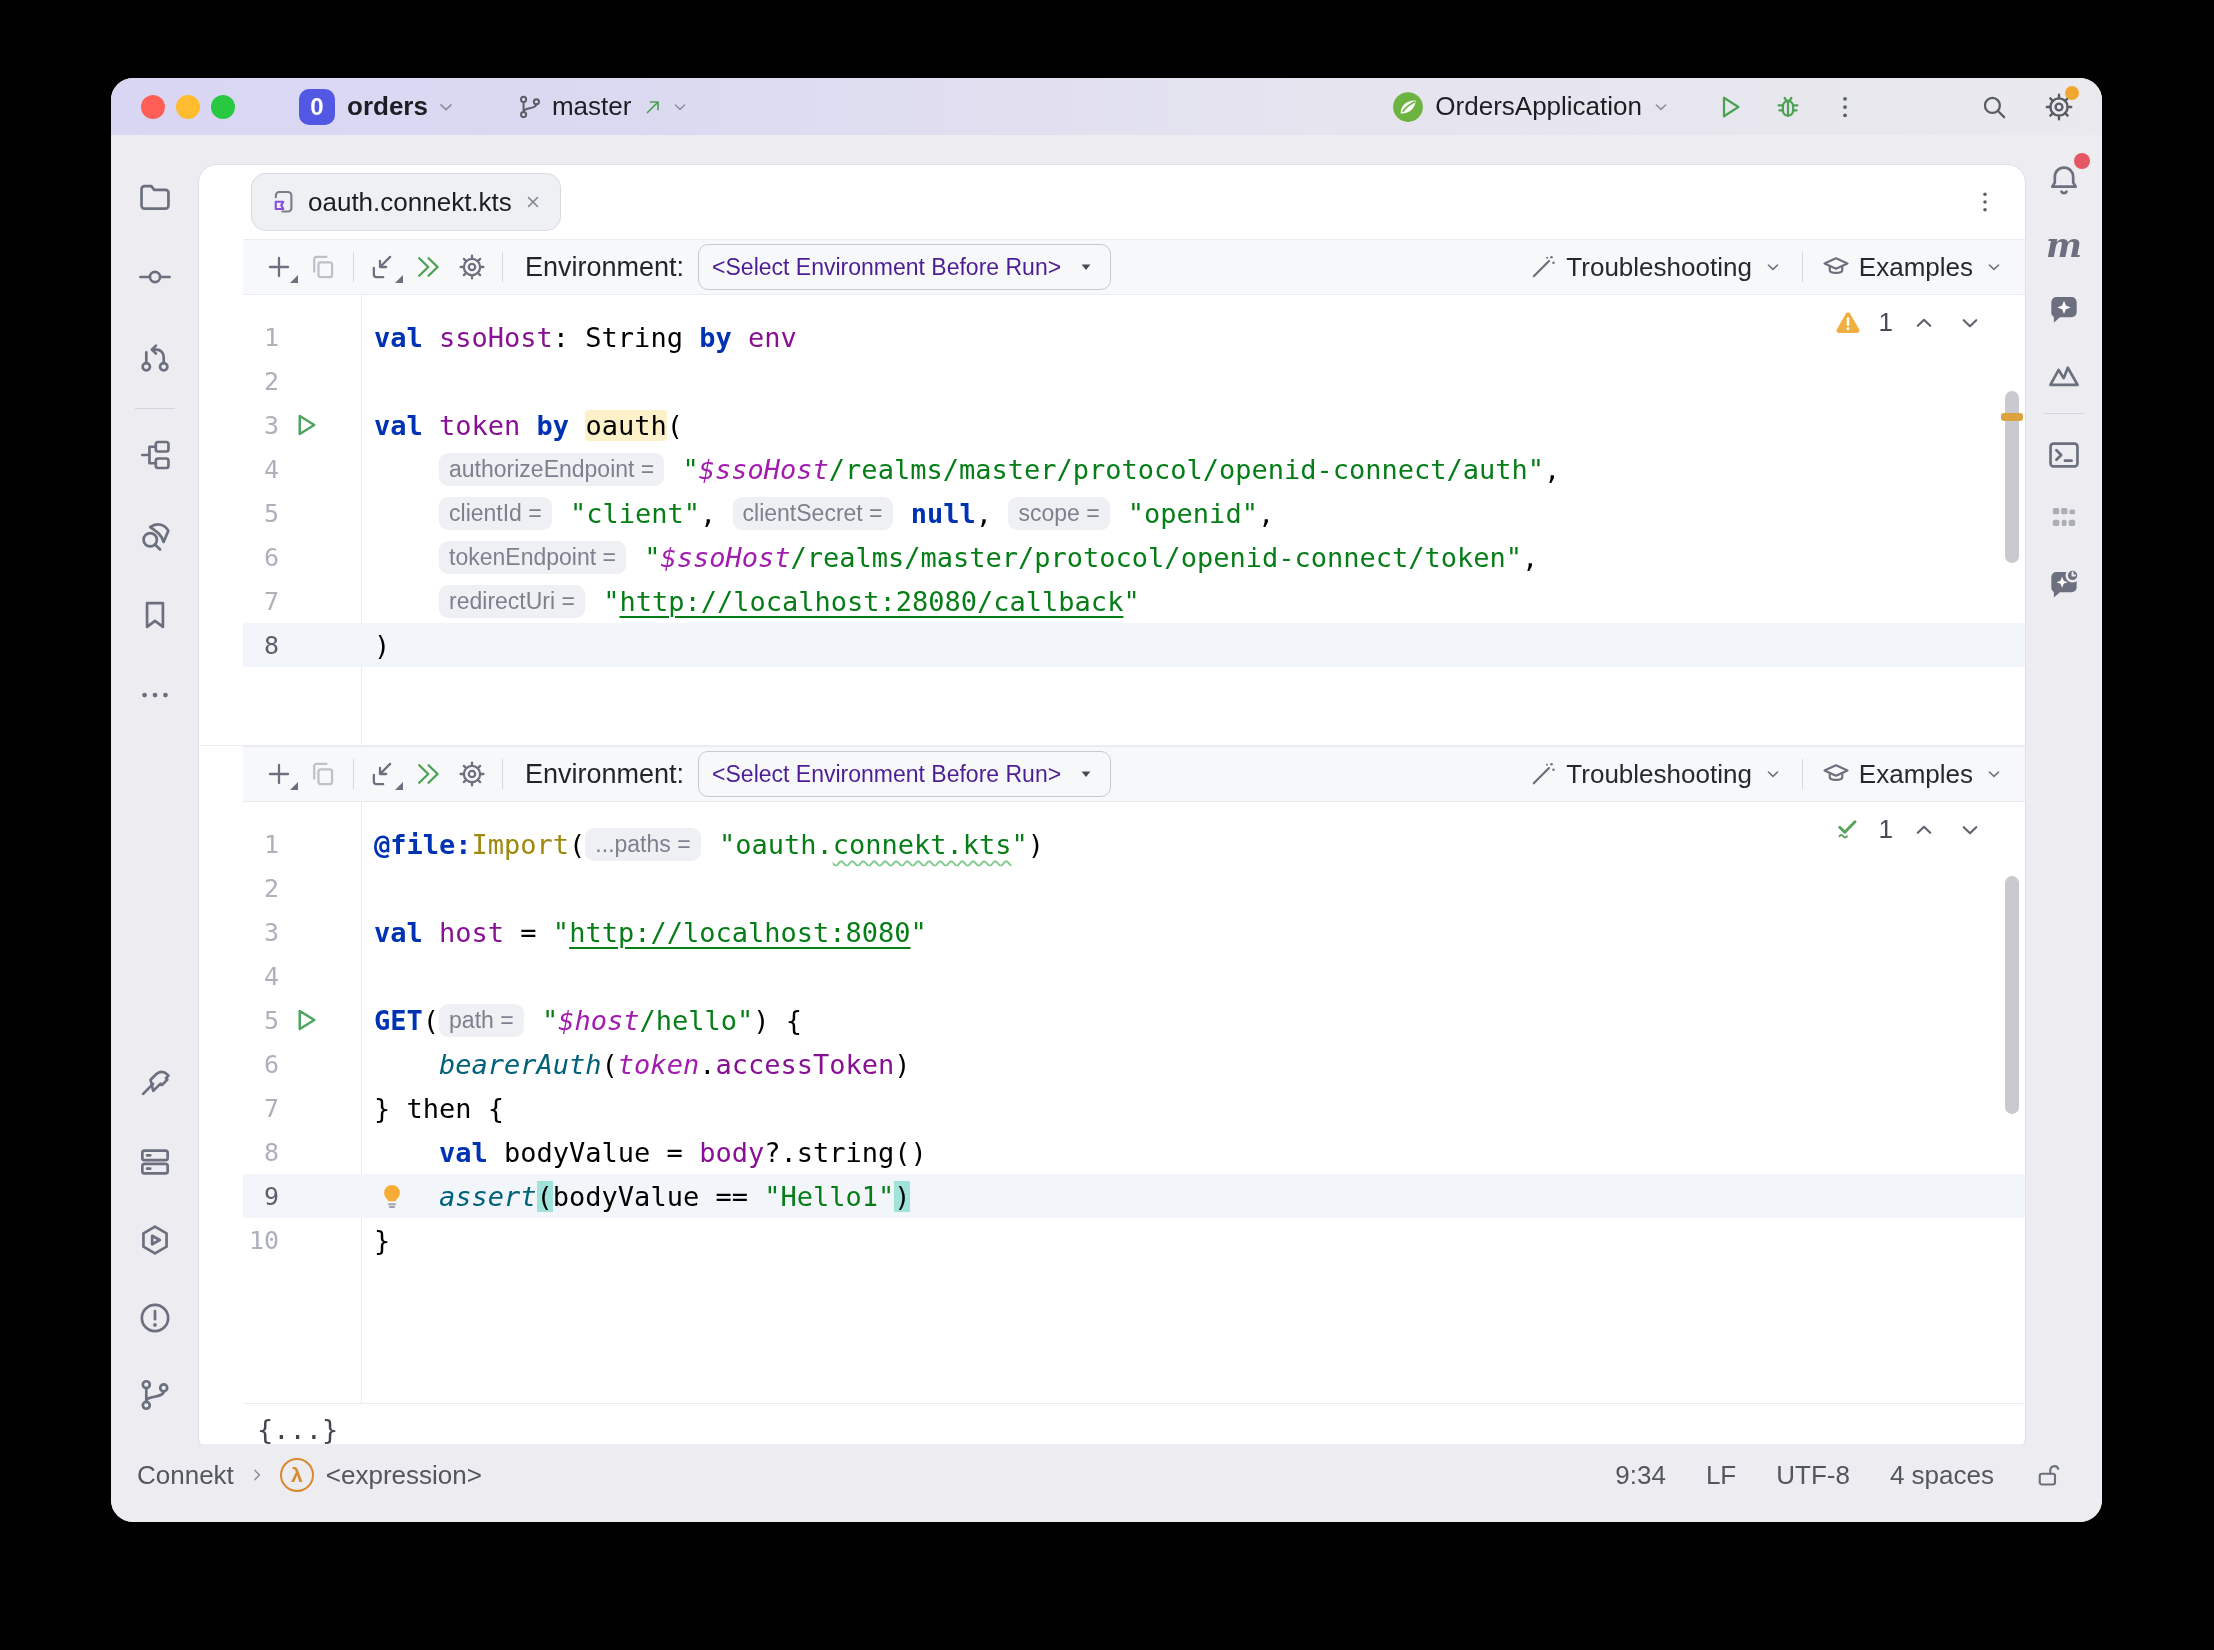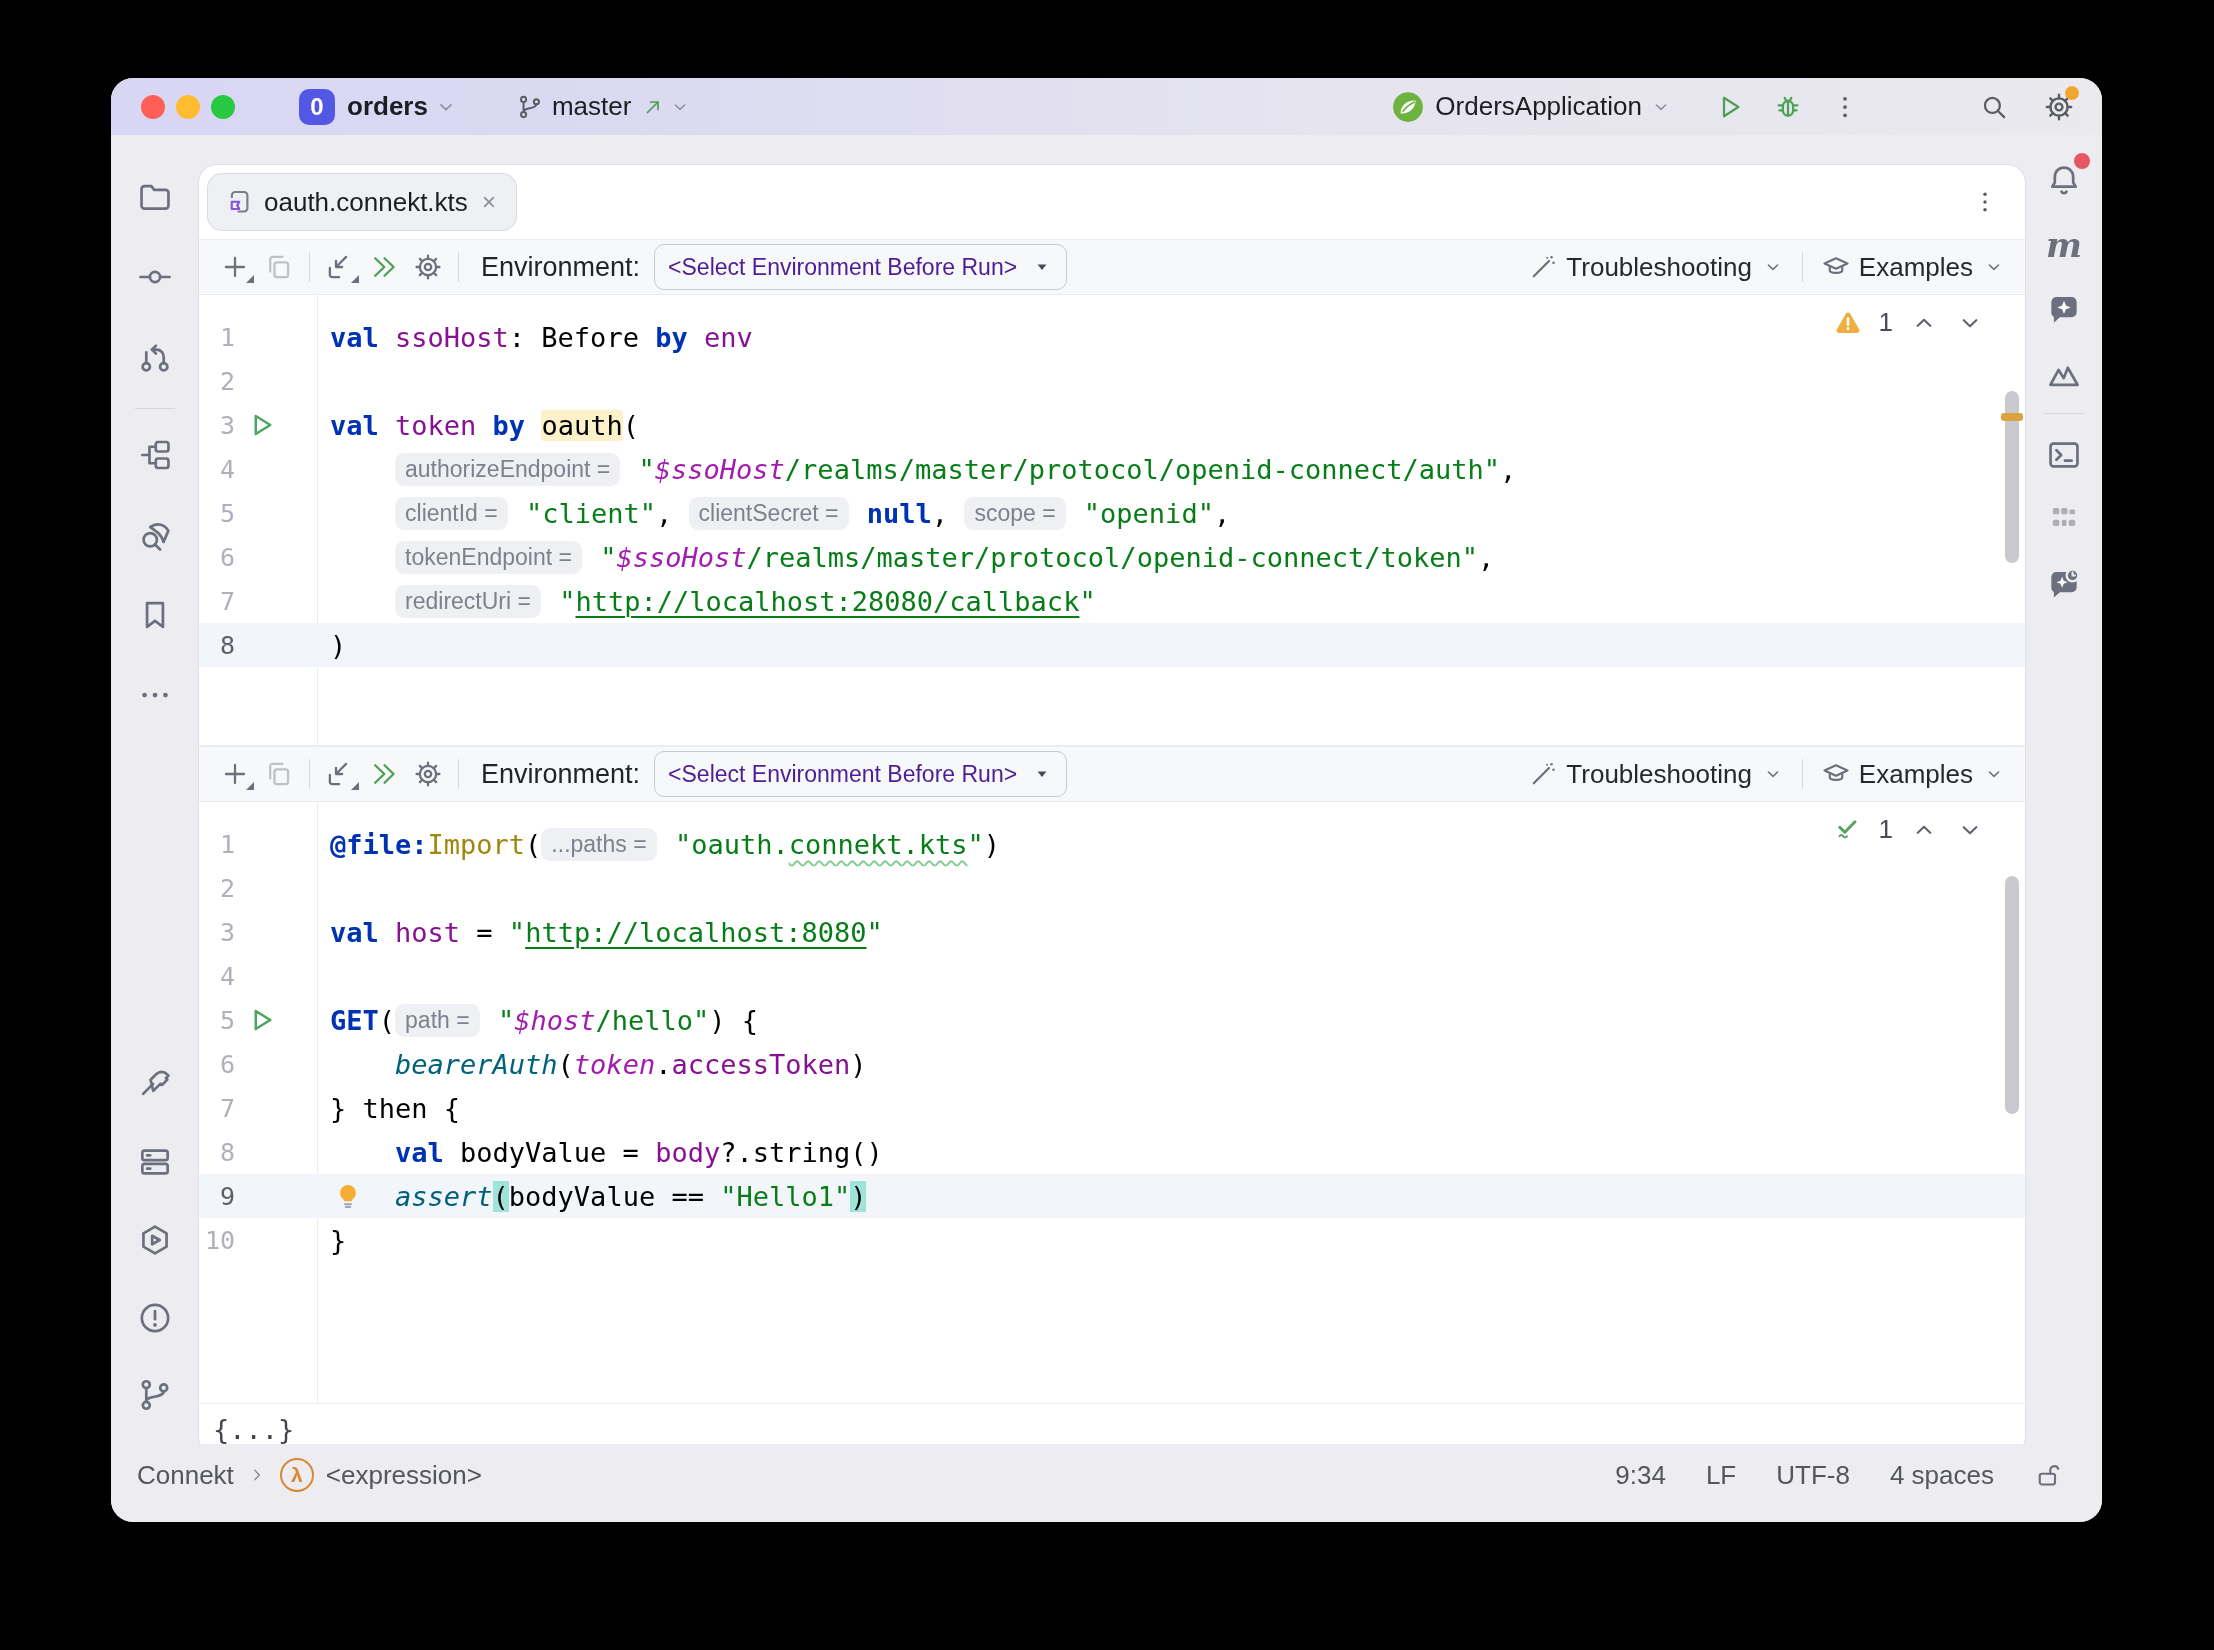--- a/index.html
+++ b/index.html
@@ -38,21 +38,21 @@
     color:#6c707e;}
   .strip-ic svg{width:38px;height:38px;}
   .leftbar{position:absolute;left:0;top:0;bottom:0;width:88px;}
   .rightbar{position:absolute;right:0;top:0;bottom:0;width:77px;}
   .strip-div{position:absolute;height:1px;background:#d4d6dd;}
   .m-glyph{font:italic 700 34px "DejaVu Serif",serif;color:#6c707e;}
 
   
   .card{position:absolute;left:88px;right:77px;top:30px;bottom:6px;background:#fff;
     border-radius:18px;box-shadow:0 0 0 1px #e0e1e8;overflow:hidden;display:flex;flex-direction:column;}
-  .panel{display:flex;flex-direction:column;}
+  .panel{display:flex;flex-direction:column;padding-left:44px;}
   .panel.second{border-top:1px solid #ebecf0;flex:1;min-height:0;}
   .tabrow{height:74px;display:flex;align-items:center;padding:0 26px 0 9px;}
   .tab{height:56px;border-radius:14px;display:flex;align-items:center;gap:10px;padding:0 16px;
     font-size:26px;color:#1c1d22;}
   .tab.gray{background:#eef0f4;box-shadow:0 0 0 1px #d9dbe3;}
   .tab.blue{background:#dfe7fc;box-shadow:0 0 0 1.5px #95abf0;}
   .tab .close{color:#878a96;}
   .row-kebab{margin-left:auto;color:#5a5d66;}
 
   .toolbar{height:54px;background:#f7f8fa;border-top:1px solid #ebecf0;border-bottom:1px solid #ebecf0;
@@ -576,21 +576,21 @@
                 <svg class="ic chev" width="22" height="22">
                     <use href="#i-chd"></use>
                   </svg>
               </span>
             </span>
           </div>
 
           <div class="code first">
             <div class="vline"></div>
             <div class="lines">
-                <div class="cl"><span class="num">1</span><span class="gic"></span><span class="txt"><span class="sg-k">val</span><span class="sg-p"> </span><span class="sg-i">ssoHost</span><span class="sg-p">: Before </span><span class="sg-k">by</span><span class="sg-p"> </span><span class="sg-i">env</span></span></div>
+                <div class="cl"><span class="num">1</span><span class="gic"></span><span class="txt"><span class="sg-k">val</span><span class="sg-p"> </span><span class="sg-i">ssoHost</span><span class="sg-p">: String </span><span class="sg-k">by</span><span class="sg-p"> </span><span class="sg-i">env</span></span></div>
                 <div class="cl"><span class="num">2</span><span class="gic"></span><span class="txt"></span></div>
                 <div class="cl"><span class="num">3</span><span class="gic"><svg viewBox="0 0 24 24">
                       <path d="M7 4.8 18.6 12 7 19.2Z" fill="none" stroke="#4fa45f" stroke-width="2" stroke-linejoin="round"></path>
                     </svg></span><span class="txt"><span class="sg-k">val</span><span class="sg-p"> </span><span class="sg-i">token</span><span class="sg-p"> </span><span class="sg-k">by</span><span class="sg-p"> </span><span class="sg-y">oauth</span><span class="sg-p">(</span></span></div>
                 <div class="cl"><span class="num">4</span><span class="gic"></span><span class="txt"><span class="sg-p">    </span><span class="sg-h">authorizeEndpoint =</span><span class="sg-p"> </span><span class="sg-s">"</span><span class="sg-ii">$ssoHost</span><span class="sg-s">/realms/master/protocol/openid-connect/auth"</span><span class="sg-p">,</span></span></div>
                 <div class="cl"><span class="num">5</span><span class="gic"></span><span class="txt"><span class="sg-p">    </span><span class="sg-h">clientId =</span><span class="sg-p"> </span><span class="sg-s">"client"</span><span class="sg-p">, </span><span class="sg-h">clientSecret =</span><span class="sg-p"> </span><span class="sg-k">null</span><span class="sg-p">, </span><span class="sg-h">scope =</span><span class="sg-p"> </span><span class="sg-s">"openid"</span><span class="sg-p">,</span></span></div>
                 <div class="cl"><span class="num">6</span><span class="gic"></span><span class="txt"><span class="sg-p">    </span><span class="sg-h">tokenEndpoint =</span><span class="sg-p"> </span><span class="sg-s">"</span><span class="sg-ii">$ssoHost</span><span class="sg-s">/realms/master/protocol/openid-connect/token"</span><span class="sg-p">,</span></span></div>
                 <div class="cl"><span class="num">7</span><span class="gic"></span><span class="txt"><span class="sg-p">    </span><span class="sg-h">redirectUri =</span><span class="sg-p"> </span><span class="sg-s">"</span><span class="sg-l">http://localhost:28080/callback</span><span class="sg-s">"</span></span></div>
                 <div class="cl hl"><span class="num">8</span><span class="gic"></span><span class="txt"><span class="sg-p">)</span></span></div>
               </div>

